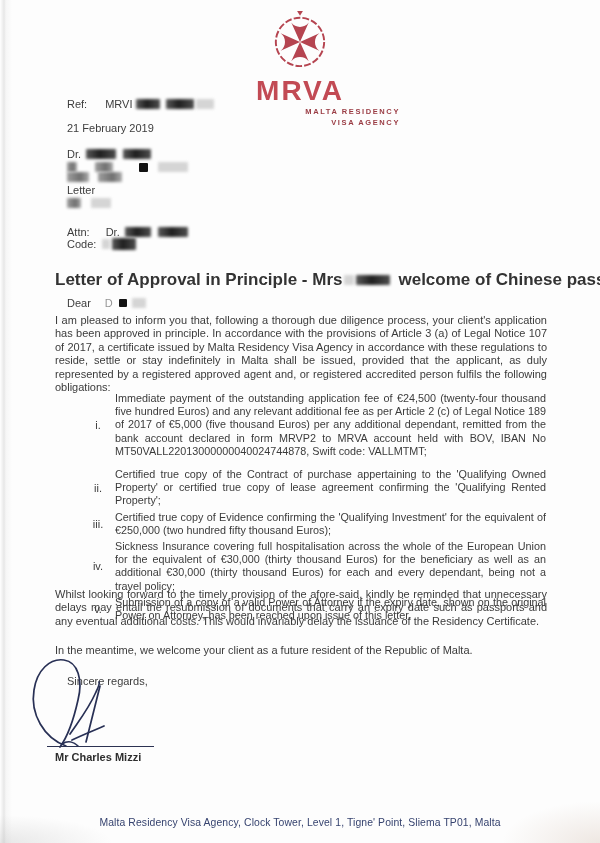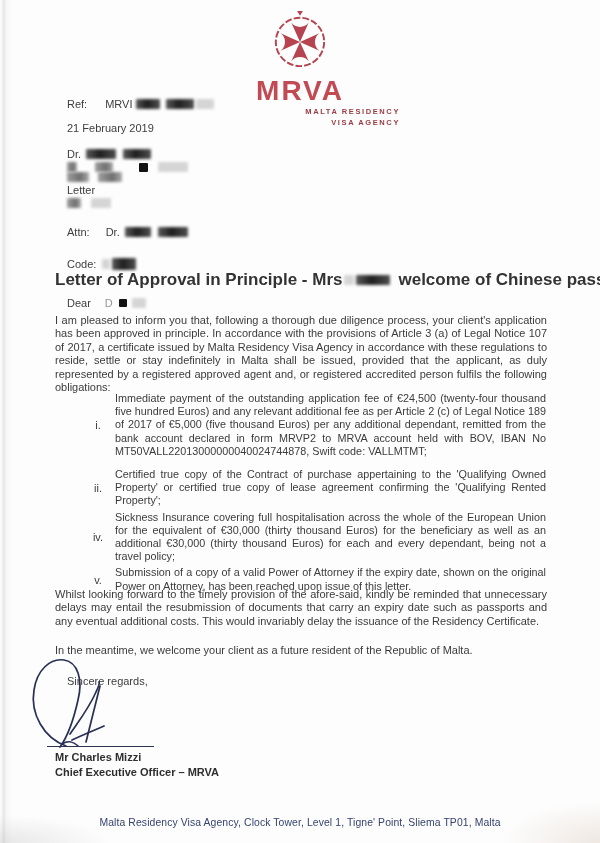--- a/index.html
+++ b/index.html
@@ -123,21 +123,21 @@
     </div>
   </div>
 
   <div class="abs row t11" style="left:55px;top:224px;">
     <span>Attn:</span>
     <span style="margin-left:16px;">Dr.</span>
     <span class="rd rd-dark" style="width:26px;margin-left:5px;"></span>
     <span class="rd rd-dark" style="width:30px;margin-left:7px;"></span>
   </div>
 
-  <div class="abs row t11" style="left:55px;top:256px;">
+  <div class="abs row t11" style="left:55px;top:236px;">
     <span>Code:</span>
     <span class="rd rd-faint" style="width:8px;margin-left:6px;"></span>
     <span class="rd rd-dark" style="width:24px;height:12px;margin-left:2px;"></span>
   </div>
 
   <div class="abs row bold" style="left:55px;top:270px;font-size:17px;white-space:nowrap;">
     <span>Letter of Approval in Principle - Mrs</span>
     <span class="rd rd-faint" style="width:10px;margin-left:2px;"></span>
     <span class="rd rd-dark" style="width:34px;margin-left:2px;"></span>
     <span style="margin-left:8px;">welcome of Chinese passport number</span>
@@ -155,20 +155,24 @@
   <div class="abs para" style="left:55px;top:314px;width:492px;">I am pleased to inform you that, following a thorough due diligence process, your client's application has been approved in principle. In accordance with the provisions of Article 3 (a) of Legal Notice 107 of 2017, a certificate issued by Malta Residency Visa Agency in accordance with these regulations to reside, settle or stay indefinitely in Malta shall be issued, provided that the applicant, as duly represented by a registered approved agent and, or registered accredited person fulfils the following obligations:</div>
 
   <div class="abs oblist" style="left:85px;top:392px;">
     <div class="ob-item gap-after">
       <div class="ob-num">i.</div>
       <div class="ob-text">Immediate payment of the outstanding application fee of €24,500 (twenty-four thousand five hundred Euros) and any relevant additional fee as per Article 2 (c) of Legal Notice 189 of 2017 of €5,000 (five thousand Euros) per any additional dependant, remitted from the bank account declared in form MRVP2 to MRVA account held with BOV, IBAN No MT50VALL22013000000040024744878, Swift code: VALLMTMT;</div>
     </div>
     <div class="ob-item">
       <div class="ob-num">ii.</div>
       <div class="ob-text">Certified true copy of the Contract of purchase appertaining to the 'Qualifying Owned Property' or certified true copy of lease agreement confirming the 'Qualifying Rented Property';</div>
+    </div>
+    <div class="ob-item">
+      <div class="ob-num">iii.</div>
+      <div class="ob-text">Certified true copy of Evidence confirming the 'Qualifying Investment' for the equivalent of €250,000 (two hundred fifty thousand Euros);</div>
     </div>
     <div class="ob-item">
       <div class="ob-num">iv.</div>
       <div class="ob-text">Sickness Insurance covering full hospitalisation across the whole of the European Union for the equivalent of €30,000 (thirty thousand Euros) for the beneficiary as well as an additional €30,000 (thirty thousand Euros) for each and every dependant, being not a travel policy;</div>
     </div>
     <div class="ob-item">
       <div class="ob-num">v.</div>
       <div class="ob-text">Submission of a copy of a valid Power of Attorney if the expiry date, shown on the original Power on Attorney, has been reached upon issue of this letter.</div>
     </div>
   </div>
@@ -183,17 +187,16 @@
       <path d="M46 94 C24 86 10 62 14 38 C17 18 30 6 44 8 C58 10 63 28 58 48 C54 66 48 84 40 95"></path>
       <path d="M50 82 C58 70 68 58 76 40 C78 36 80 32 79 30"></path>
       <path d="M66 90 L80 34"></path>
       <path d="M52 88 C60 84 70 80 84 74"></path>
       <path d="M42 92 C48 88 54 90 58 94"></path>
     </g>
   </svg>
   <div class="abs sig-underline" style="left:47px;top:746px;"></div>
 
   <div class="abs sig-name" style="left:55px;top:750px;">Mr Charles Mizzi</div>
-  <div class="abs sig-name" style="left:55px;top:765px;">Chief Executive Officer – MRVA</div>
 
   <div class="abs footer" style="left:0;top:817px;">Malta Residency Visa Agency, Clock Tower, Level 1, Tigne' Point, Sliema TP01, Malta</div>
 
 </div>
 
 </body></html>

